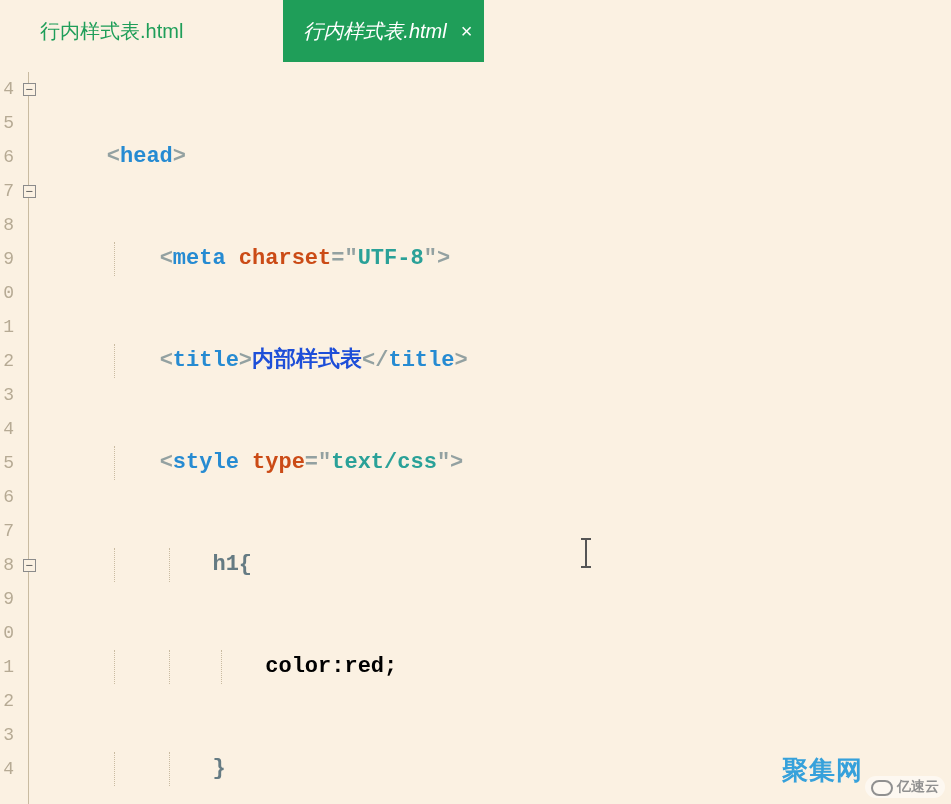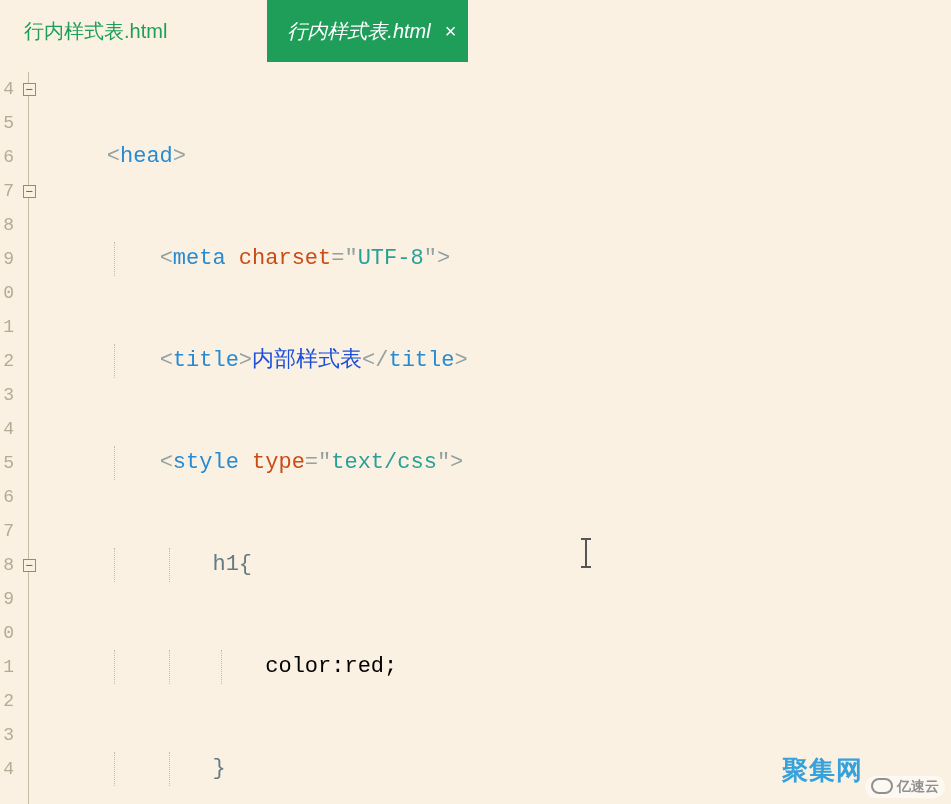--- a/index.html
+++ b/index.html
@@ -8,21 +8,21 @@
     background: #fbf1e2;
     width: 951px;
     height: 804px;
     overflow: hidden;
     position: relative;
   }
   .tabs {
     display: flex;
     height: 62px;
     background: #fbf1e2;
-    padding-left: 4px;
+    padding-left: 20px;
   }
   .tab {
     display: flex;
     align-items: center;
     padding: 0 20px;
     font-size: 20px;
     height: 62px;
     cursor: pointer;
     font-family: "Microsoft YaHei", sans-serif;
   }
@@ -84,21 +84,21 @@
     color: #666;
     z-index: 2;
     font-family: monospace;
   }
   .code {
     padding-top: 10px;
     padding-left: 10px;
     white-space: pre;
     position: relative;
   }
-  .code-line { height: 34px; position: relative; }
+  .code-line { height: 34px; position: relative; font-weight: bold; }
   .guide {
     position: absolute;
     top: 0; bottom: 0;
     border-left: 1px dotted #c9bba1;
   }
   .g1 { left: 60px; }
   .g2 { left: 115px; }
   .g3 { left: 167px; }
   .pun { color: #93a1a1; }
   .tagn { color: #268bd2; }
@@ -116,21 +116,21 @@
     font-size: 26px;
     font-weight: 900;
     color: #36a1db;
     letter-spacing: 1px;
   }
   .watermark2 {
     position: absolute;
     right: 6px;
     bottom: 6px;
     display: flex;
-    align-items: flex-start;
+    align-items: flex-end;
     gap: 4px;
     font-family: "Microsoft YaHei", sans-serif;
     font-size: 14px;
     font-weight: 700;
     color: #909090;
     background: rgba(255,255,255,0.5);
     padding: 2px 6px;
     border-radius: 12px;
   }
   .watermark2 .cloud {

